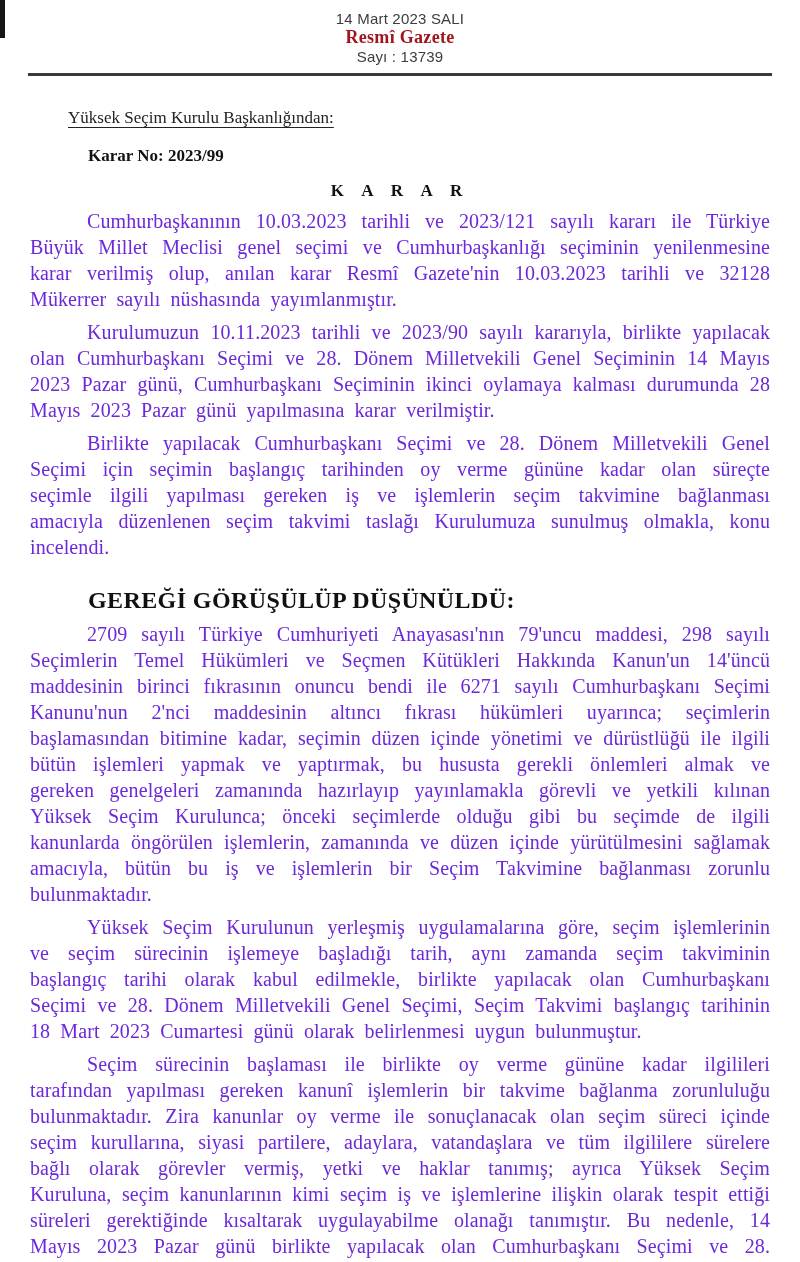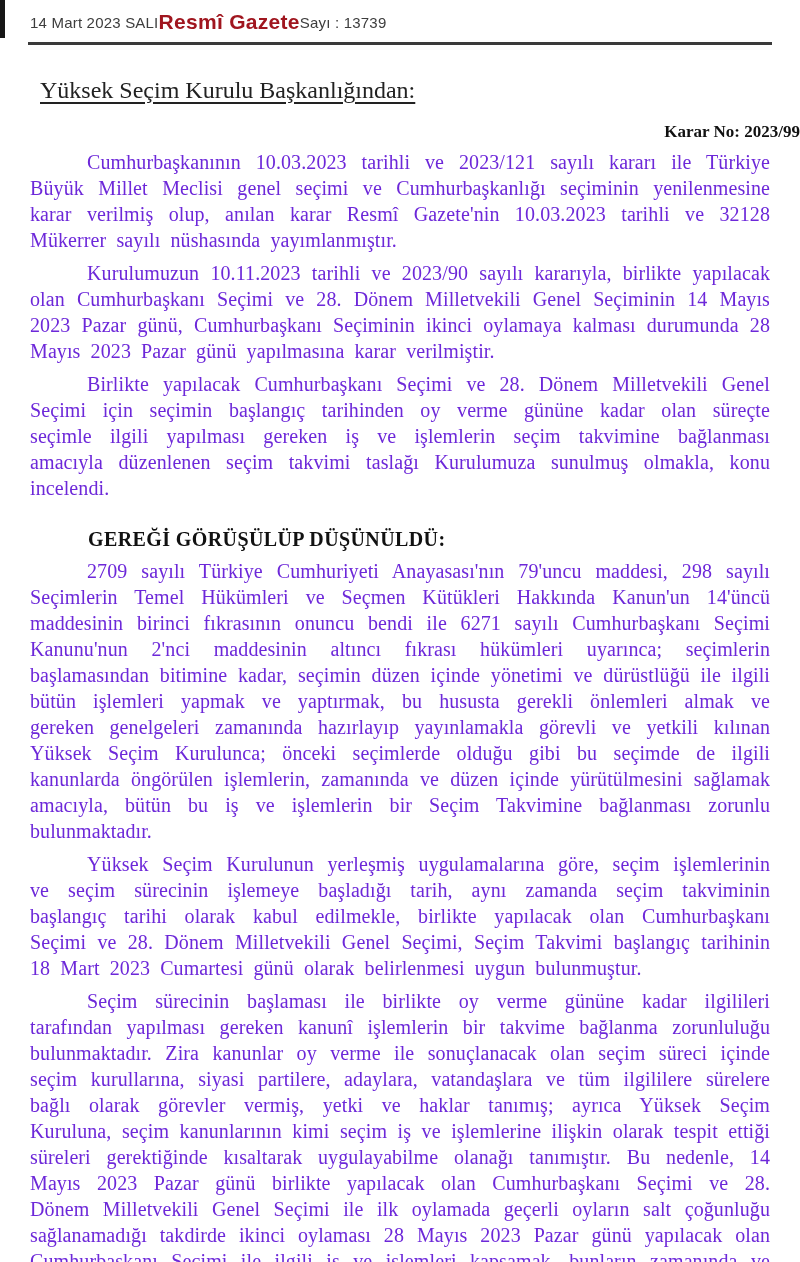--- a/index.html
+++ b/index.html
@@ -22,63 +22,63 @@
     top: 0;
     width: 5px;
     height: 38px;
     background: #161616;
   }
   .masthead {
     display: flex;
     align-items: center;
     justify-content: flex-start;
     padding: 10px 30px 6px 30px;
+    flex-direction: column;
   }
   .masthead-date,
   .masthead-issue {
     font-family: "Liberation Sans", sans-serif;
     font-size: 15px;
     color: #3d3d3d;
     letter-spacing: 0.2px;
     white-space: nowrap;
   }
   .masthead-title {
-    font-family: Liberation Sans, sans-serif;
+    font-family: Liberation Serif, serif;
     font-weight: bold;
-    font-size: 21px;
+    font-size: 18px;
     color: #a0161f;
     white-space: nowrap;
     letter-spacing: 0.3px;
   }
   .masthead-rule {
     height: 3px;
     background: #3a3a3a;
     margin: 2px 28px 0 28px;
   }
   .doc-title {
     text-align: center;
     font-weight: bold;
     font-size: 20px;
     letter-spacing: 0.6px;
     color: #111111;
     margin-top: 17px;
   }
   .from-heading {
-    margin: 32px 0 0 40px;
-    font-size: 24px;
+    margin: 32px 0 0 68px;
+    font-size: 17px;
     color: #222222;
     text-decoration: underline;
     text-underline-offset: 4px;
   }
   .decision-no {
     margin: 18px 0 0 88px;
     font-weight: bold;
     font-size: 17px;
     color: #111111;
-    text-align: right;
   }
   .decision-heading {
     text-align: center;
     font-weight: bold;
     font-size: 17px;
     letter-spacing: 7px;
     color: #111111;
     margin-top: 15px;
   }
   .body-text {
@@ -87,21 +87,21 @@
     line-height: 26px;
     text-align: justify;
     text-indent: 57px;
     word-spacing: 5px;
     letter-spacing: 0.1px;
     color: #6d28d9;
   }
   .section-heading {
     margin: 27px 15px 4px 88px;
     font-weight: bold;
-    font-size: 20px;
+    font-size: 24px;
     letter-spacing: 0.4px;
     color: #111111;
   }
 </style>
 </head>
 <body>
 
 <div class="scan-artifact"></div>
 
 <header class="masthead">
@@ -111,20 +111,21 @@
 </header>
 
 <div class="masthead-rule"></div>
 
 <main>
 
   <div class="from-heading">Yüksek Seçim Kurulu Başkanlığından:</div>
 
   <div class="decision-no">Karar No: 2023/99</div>
 
+  <div class="decision-heading">K A R A R</div>
 
   <p class="body-text">Cumhurbaşkanının 10.03.2023 tarihli ve 2023/121 sayılı kararı ile Türkiye Büyük Millet Meclisi genel seçimi ve Cumhurbaşkanlığı seçiminin yenilenmesine karar verilmiş olup, anılan karar Resmî Gazete'nin 10.03.2023 tarihli ve 32128 Mükerrer sayılı nüshasında yayımlanmıştır.</p>
   <p class="body-text">Kurulumuzun 10.11.2023 tarihli ve 2023/90 sayılı kararıyla, birlikte yapılacak olan Cumhurbaşkanı Seçimi ve 28. Dönem Milletvekili Genel Seçiminin 14 Mayıs 2023 Pazar günü, Cumhurbaşkanı Seçiminin ikinci oylamaya kalması durumunda 28 Mayıs 2023 Pazar günü yapılmasına karar verilmiştir.</p>
   <p class="body-text">Birlikte yapılacak Cumhurbaşkanı Seçimi ve 28. Dönem Milletvekili Genel Seçimi için seçimin başlangıç tarihinden oy verme gününe kadar olan süreçte seçimle ilgili yapılması gereken iş ve işlemlerin seçim takvimine bağlanması amacıyla düzenlenen seçim takvimi taslağı Kurulumuza sunulmuş olmakla, konu incelendi.</p>
 
   <div class="section-heading">GEREĞİ GÖRÜŞÜLÜP DÜŞÜNÜLDÜ:</div>
 
   <p class="body-text">2709 sayılı Türkiye Cumhuriyeti Anayasası'nın 79'uncu maddesi, 298 sayılı Seçimlerin Temel Hükümleri ve Seçmen Kütükleri Hakkında Kanun'un 14'üncü maddesinin birinci fıkrasının onuncu bendi ile 6271 sayılı Cumhurbaşkanı Seçimi Kanunu'nun 2'nci maddesinin altıncı fıkrası hükümleri uyarınca; seçimlerin başlamasından bitimine kadar, seçimin düzen içinde yönetimi ve dürüstlüğü ile ilgili bütün işlemleri yapmak ve yaptırmak, bu hususta gerekli önlemleri almak ve gereken genelgeleri zamanında hazırlayıp yayınlamakla görevli ve yetkili kılınan Yüksek Seçim Kurulunca; önceki seçimlerde olduğu gibi bu seçimde de ilgili kanunlarda öngörülen işlemlerin, zamanında ve düzen içinde yürütülmesini sağlamak amacıyla, bütün bu iş ve işlemlerin bir Seçim Takvimine bağlanması zorunlu bulunmaktadır.</p>
   <p class="body-text">Yüksek Seçim Kurulunun yerleşmiş uygulamalarına göre, seçim işlemlerinin ve seçim sürecinin işlemeye başladığı tarih, aynı zamanda seçim takviminin başlangıç tarihi olarak kabul edilmekle, birlikte yapılacak olan Cumhurbaşkanı Seçimi ve 28. Dönem Milletvekili Genel Seçimi, Seçim Takvimi başlangıç tarihinin 18 Mart 2023 Cumartesi günü olarak belirlenmesi uygun bulunmuştur.</p>
   <p class="body-text">Seçim sürecinin başlaması ile birlikte oy verme gününe kadar ilgilileri tarafından yapılması gereken kanunî işlemlerin bir takvime bağlanma zorunluluğu bulunmaktadır. Zira kanunlar oy verme ile sonuçlanacak olan seçim süreci içinde seçim kurullarına, siyasi partilere, adaylara, vatandaşlara ve tüm ilgililere sürelere bağlı olarak görevler vermiş, yetki ve haklar tanımış; ayrıca Yüksek Seçim Kuruluna, seçim kanunlarının kimi seçim iş ve işlemlerine ilişkin olarak tespit ettiği süreleri gerektiğinde kısaltarak uygulayabilme olanağı tanımıştır. Bu nedenle, 14 Mayıs 2023 Pazar günü birlikte yapılacak olan Cumhurbaşkanı Seçimi ve 28. Dönem Milletvekili Genel Seçimi ile ilk oylamada geçerli oyların salt çoğunluğu sağlanamadığı takdirde ikinci oylaması 28 Mayıs 2023 Pazar günü yapılacak olan Cumhurbaşkanı Seçimi ile ilgili iş ve işlemleri kapsamak, bunların zamanında ve düzenli bir biçimde yürütülmesini sağlamak amacı ile hazırlanan ekli "Seçim Takvimi"nin kabulüne karar vermek gerekmiştir.</p>

